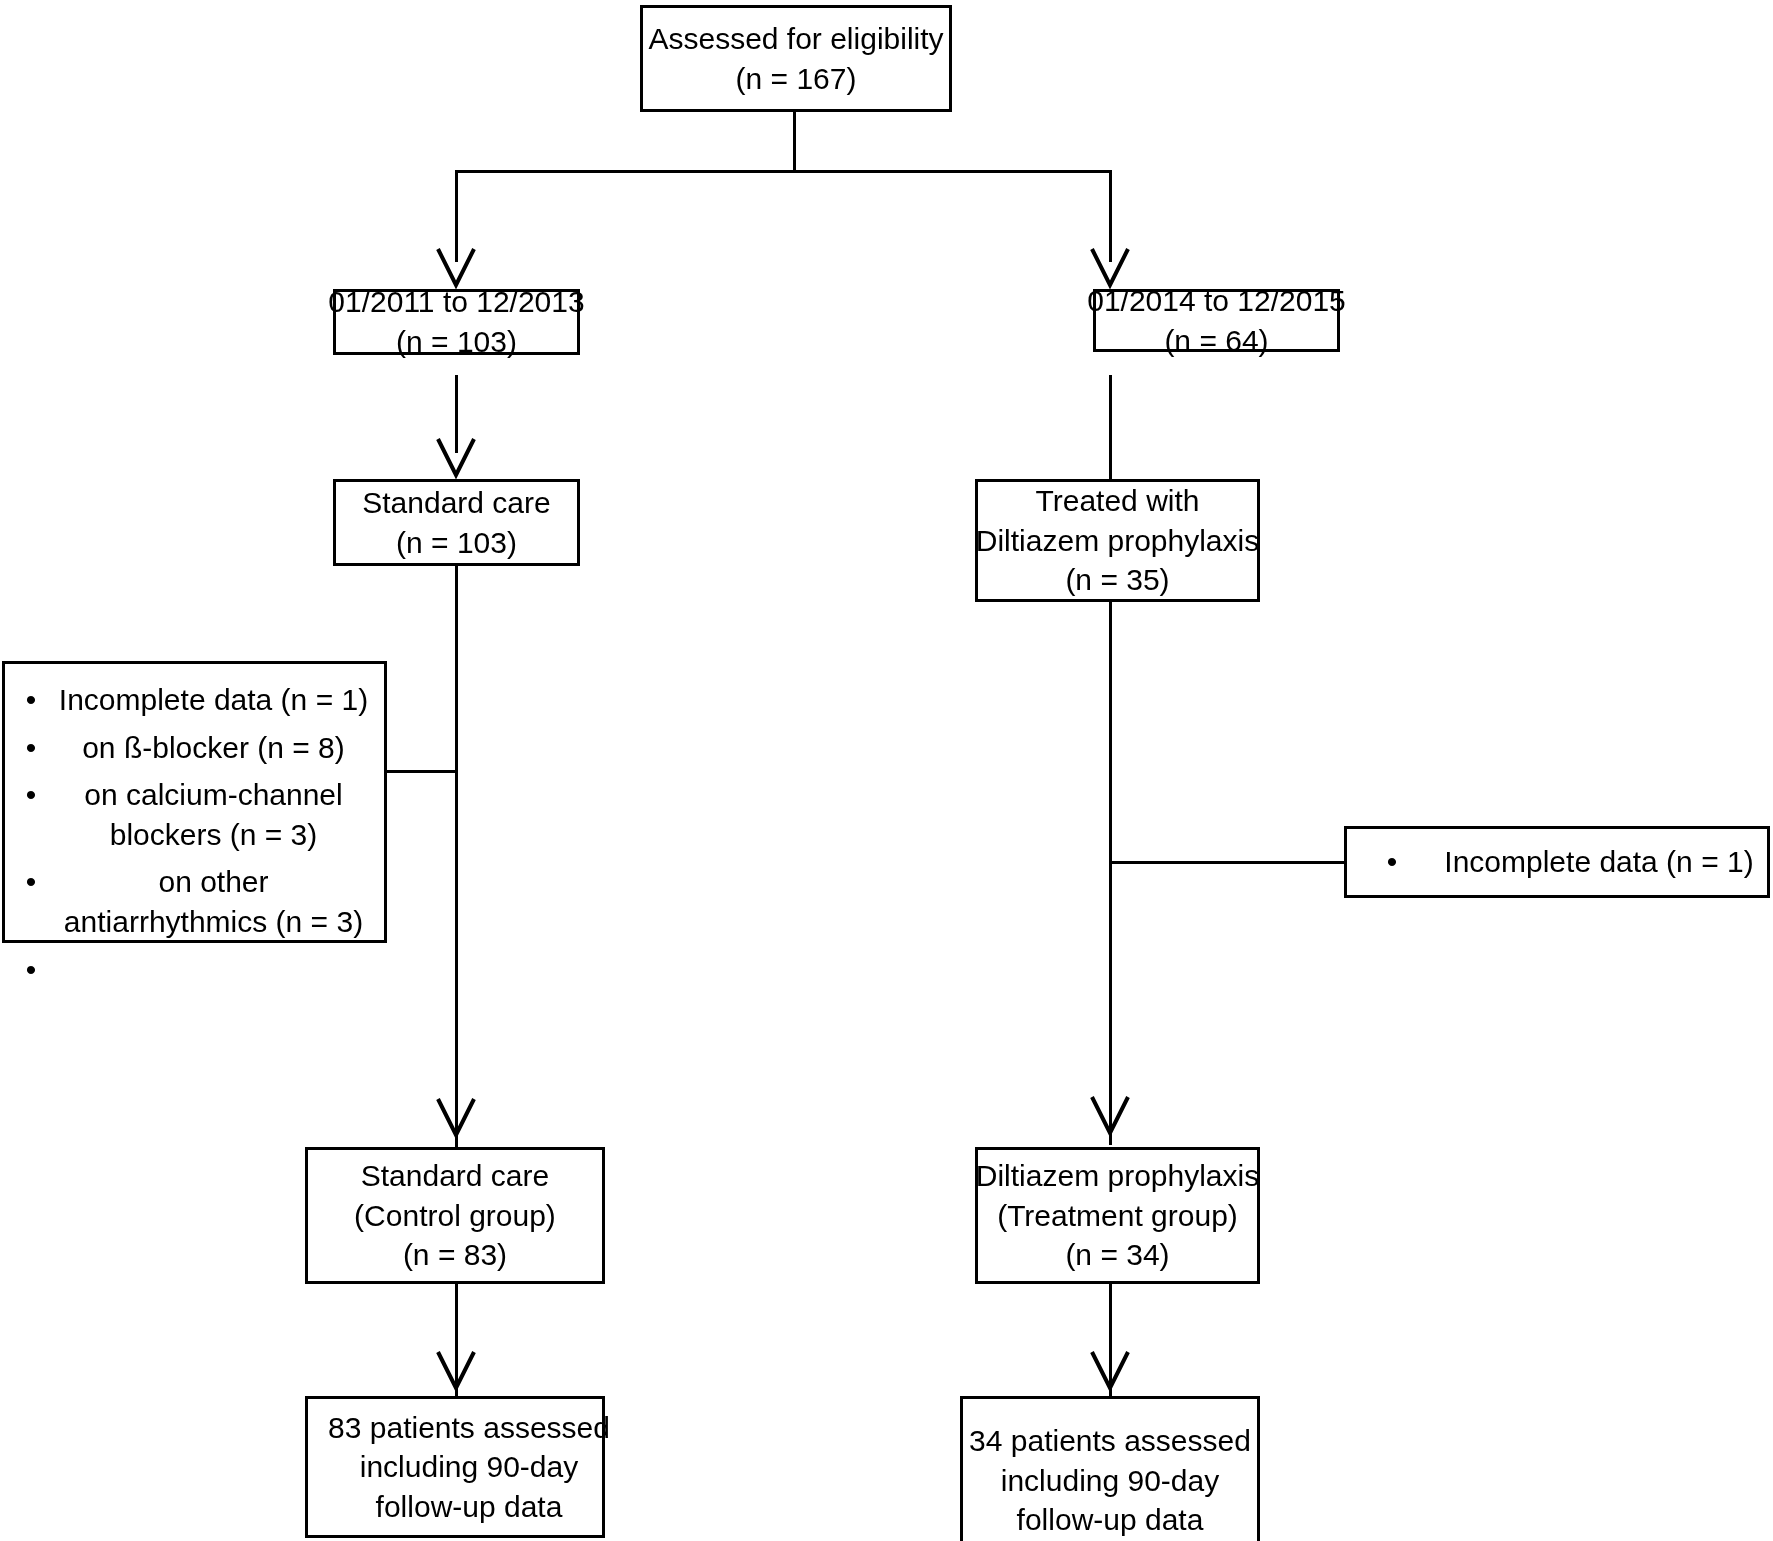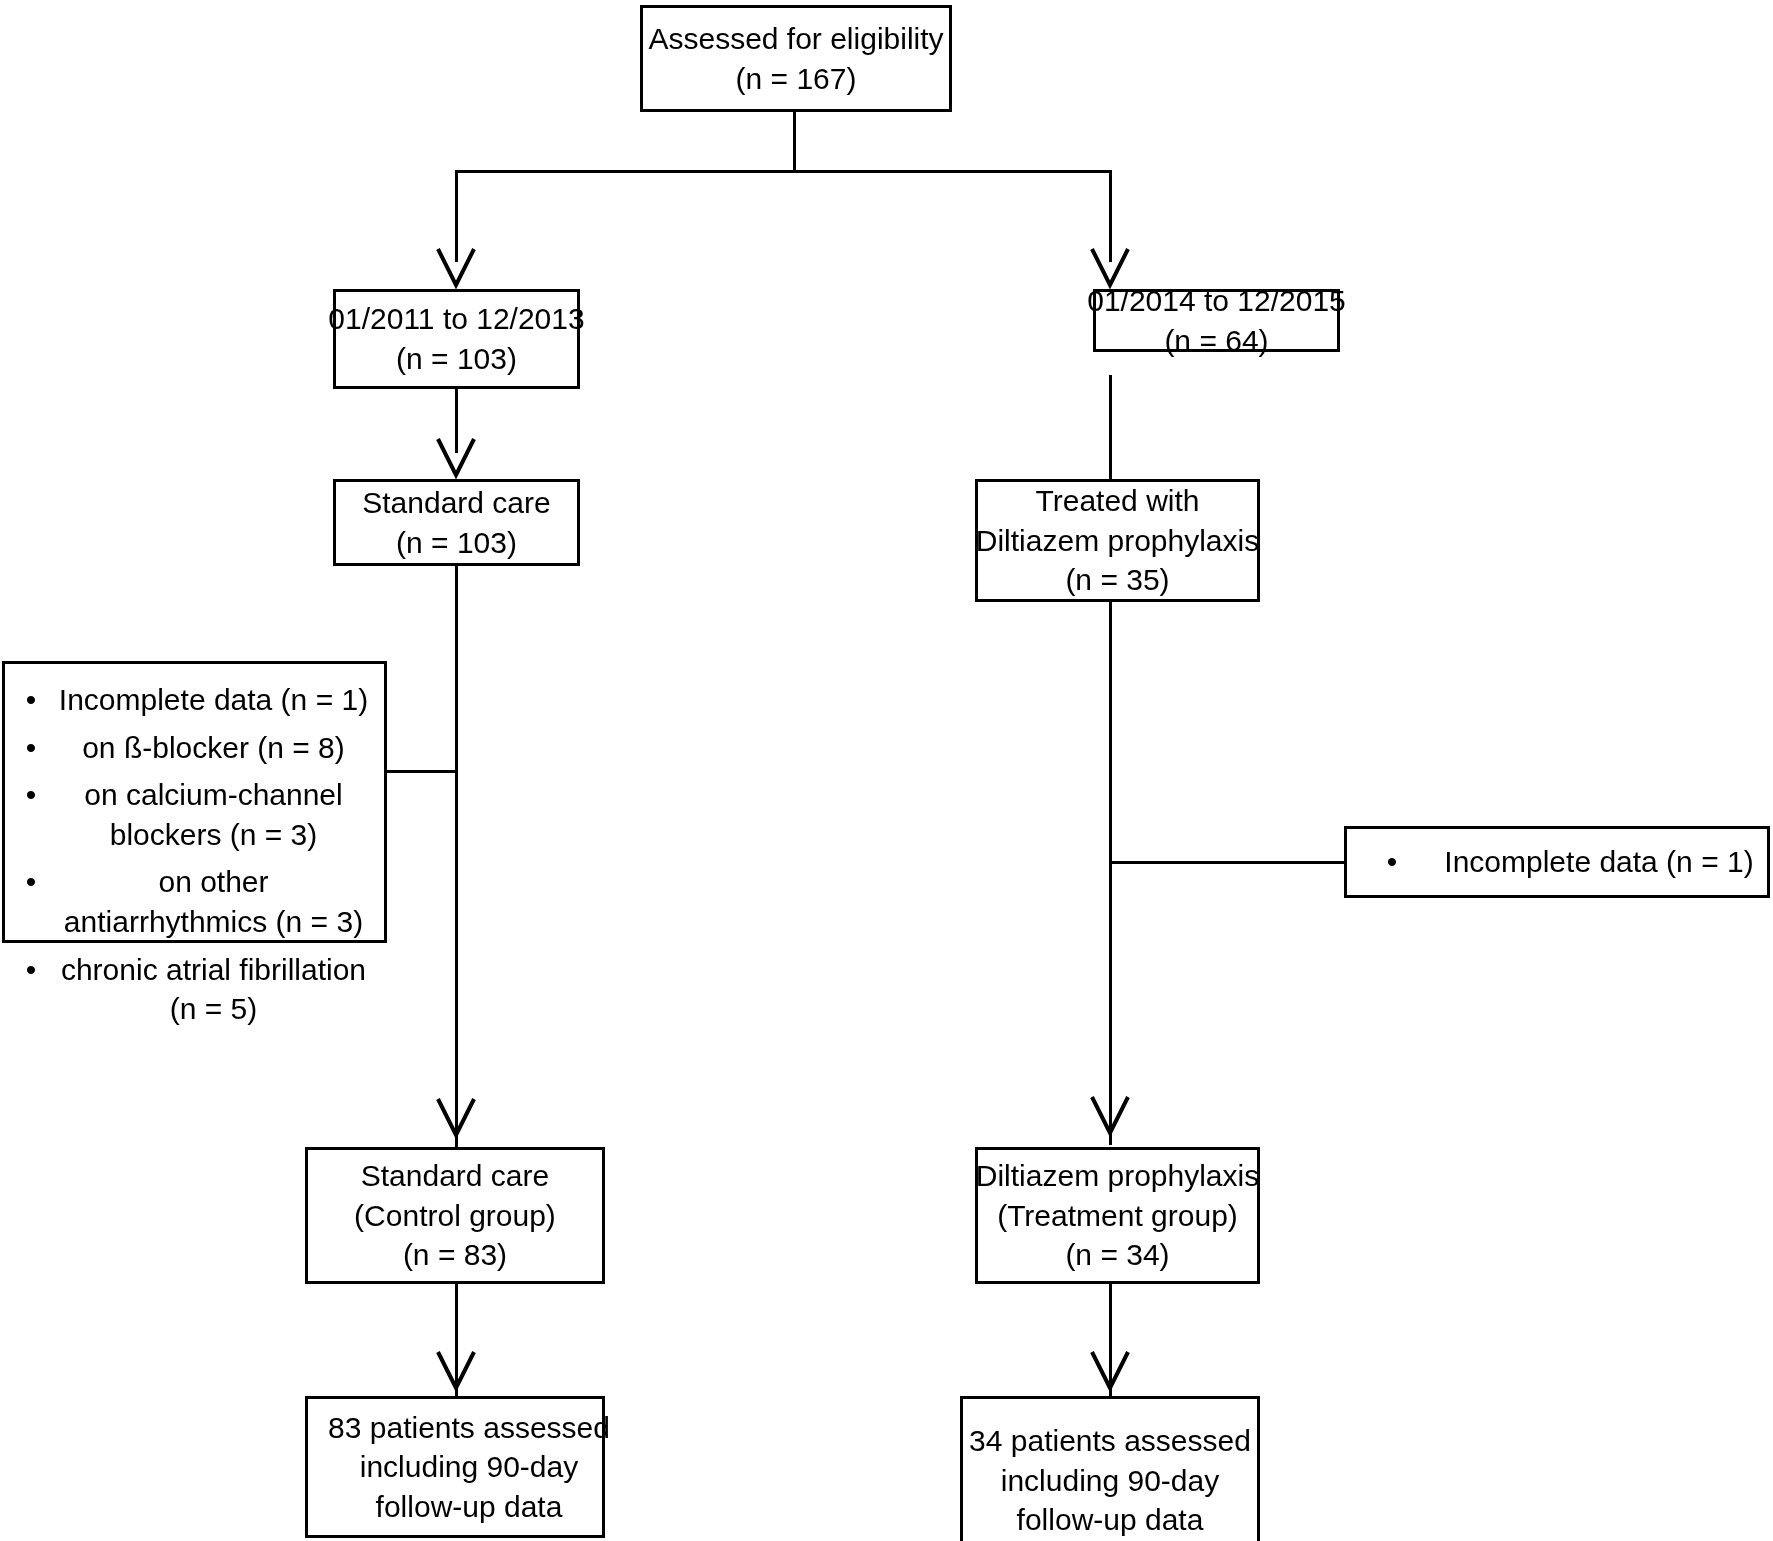--- a/index.html
+++ b/index.html
@@ -140,21 +140,21 @@
   <div class="vline" style="left:1109px; top:1284px; height:112px;"></div>
   <svg class="chev" style="left:1088px; top:1348px;" width="44" height="46" viewBox="0 0 44 46">
     <path d="M4 4 L22 40 L40 4" fill="none" stroke="#000" stroke-width="4"></path>
   </svg>
 
   <div class="node" style="left:640px; top:5px; width:312px; height:107px;">
     <span class="line">Assessed for eligibility</span>
     <span class="line">(n = 167)</span>
   </div>
 
-  <div class="node" style="left:333px; top:289px; width:247px; height:100px;">
+  <div class="node" style="left:333px; top:289px; width:247px; height:66px;">
     <span class="line">01/2011 to 12/2013</span>
     <span class="line">(n = 103)</span>
   </div>
 
   <div class="node" style="left:1093px; top:289px; width:247px; height:63px;">
     <span class="line">01/2014 to 12/2015</span>
     <span class="line">(n = 64)</span>
   </div>
 
   <div class="node" style="left:333px; top:479px; width:247px; height:87px;">
@@ -214,24 +214,20 @@
     </div>
     <div class="bullet-row">
       <span class="bullet-dot">•</span>
       <span class="bullet-text">
         <span class="line">on other</span>
         <span class="line">antiarrhythmics (n = 3)</span>
       </span>
     </div>
     <div class="bullet-row">
       <span class="bullet-dot">•</span>
-      <span class="bullet-text">
-        <span class="line">chronic atrial fibrillation</span>
-        <span class="line">(n = 5)</span>
-      </span>
     </div>
   </div>
 
   <div class="listbox single" style="left:1344px; top:826px; width:426px; height:72px;">
     <div class="bullet-row">
       <span class="bullet-dot">•</span>
       <span class="bullet-text">
         <span class="line">Incomplete data (n = 1)</span>
       </span>
     </div>

